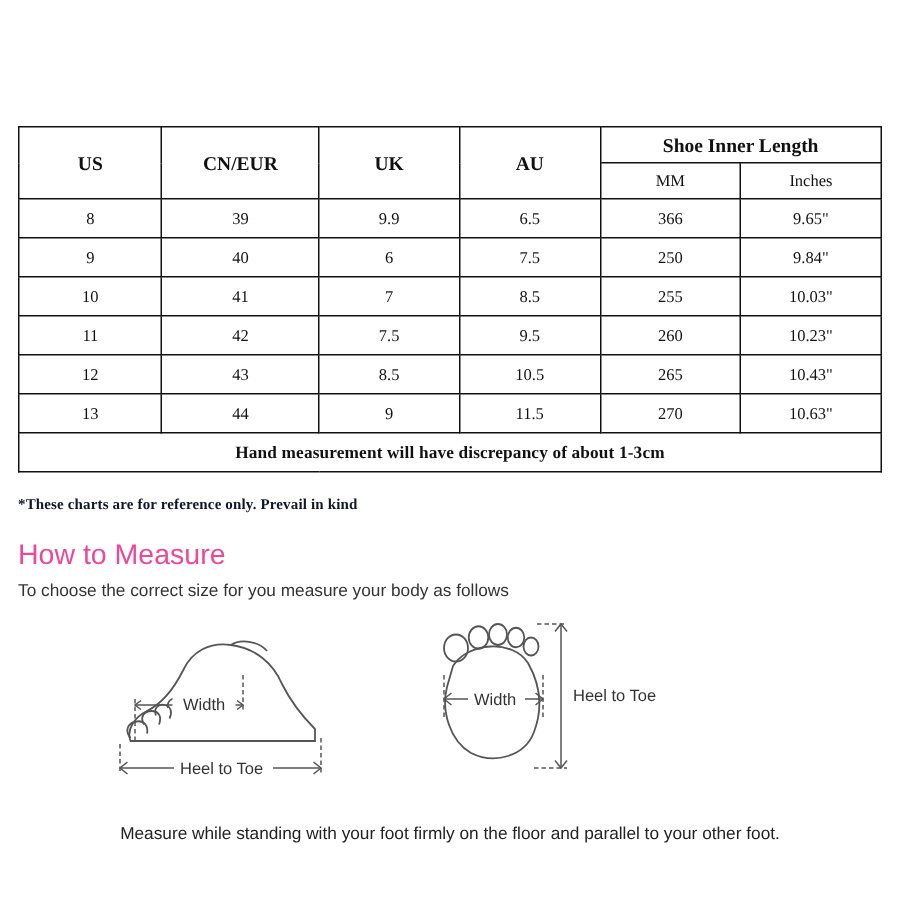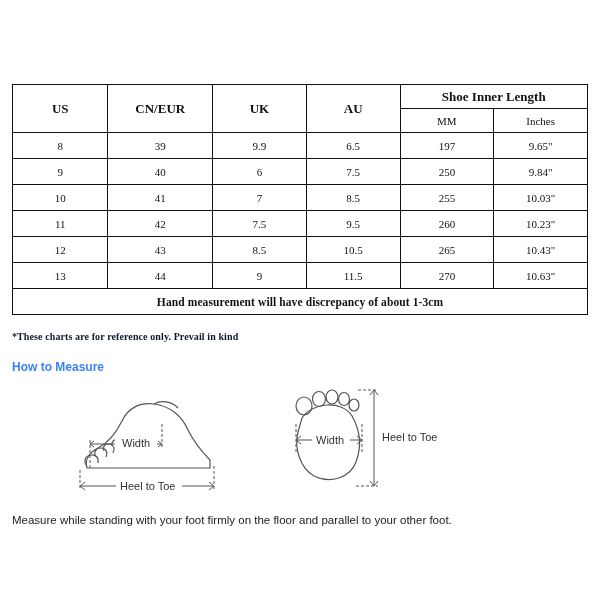--- a/index.html
+++ b/index.html
@@ -88,38 +88,38 @@
     font-family: "Liberation Serif", serif;
     font-size: 10px;
     font-weight: bold;
     color: #0f172a;
     letter-spacing: 0.1px;
   }
 
   
   .how-title {
     margin-top: 18px;
-    font-size: 12px;
-    color: #3b82f6;
-    font-family: "Liberation Sans", sans-serif;
-    font-weight: bold;
+    font-size: 19px;
+    color: #ec4899;
+    font-family: "Liberation Sans", sans-serif;
   }
   .how-sub {
     margin-top: 6px;
     font-size: 11.5px;
     color: #333333;
   }
   .diagram-wrap {
     position: relative;
     margin-top: 4px;
     width: 576px;
     height: 130px;
   }
   .footer-note {
-    margin-top: 6px;
+    margin-top: 16px;
+    text-align: center;
     font-size: 11.5px;
     color: #222222;
     font-family: "Liberation Sans", sans-serif;
   }
   svg text {
     font-family: "Liberation Sans", sans-serif;
     fill: #333333;
   }
 </style>
 </head>
@@ -150,21 +150,21 @@
           <th class="head-sub">MM</th>
           <th class="head-sub">Inches</th>
         </tr>
       </thead>
       <tbody>
         <tr>
           <td class="cell">8</td>
           <td class="cell">39</td>
           <td class="cell">9.9</td>
           <td class="cell">6.5</td>
-          <td class="cell">197</td>
+          <td class="cell">366</td>
           <td class="cell">9.65"</td>
         </tr>
         <tr>
           <td class="cell">9</td>
           <td class="cell">40</td>
           <td class="cell">6</td>
           <td class="cell">7.5</td>
           <td class="cell">250</td>
           <td class="cell">9.84"</td>
         </tr>
@@ -202,20 +202,21 @@
         </tr>
         <tr>
           <td class="note-row" colspan="6">Hand measurement will have discrepancy of about 1-3cm</td>
         </tr>
       </tbody>
     </table>
 
     <div class="reference-note">*These charts are for reference only. Prevail in kind</div>
 
     <div class="how-title">How to Measure</div>
+    <div class="how-sub">To choose the correct size for you measure your body as follows</div>
 
     <div class="diagram-wrap">
       <svg width="576" height="130" viewBox="0 0 576 130">
 
         <g fill="none" stroke="#555555" stroke-width="1.2">
           <path d="M75 90 C 72 82, 78 74, 86 70 C 96 65, 104 55, 110 43 C 116 30, 128 24, 142 26 C 158 28, 170 38, 176 52 C 182 64, 190 74, 198 82 L 198 90 Z"></path>
 
           <path d="M75 88 C 71 83, 73 78, 79 77 C 84 76, 87 80, 86 85"></path>
           <path d="M84 79 C 81 74, 84 70, 89 70 C 94 70, 96 74, 94 79"></path>
           <path d="M92 73 C 90 68, 94 65, 98 66 C 102 67, 103 71, 101 75"></path>

